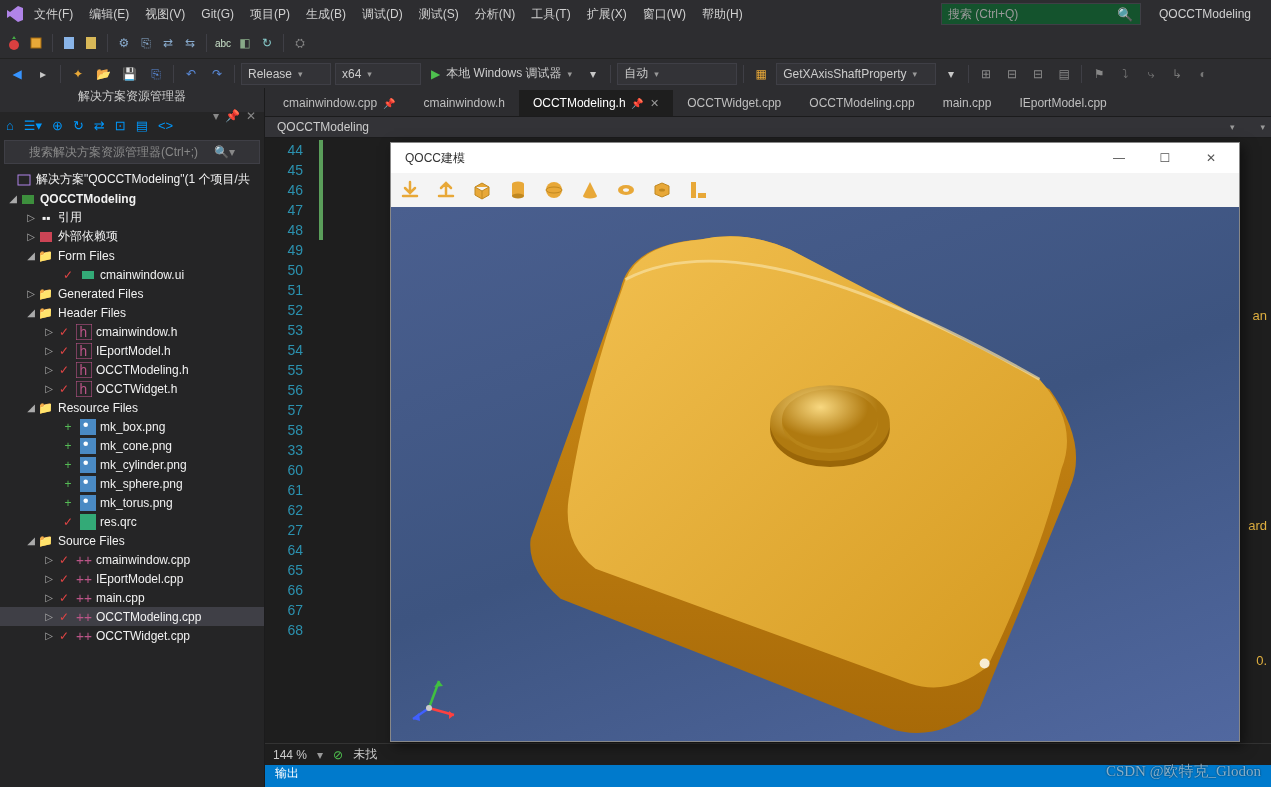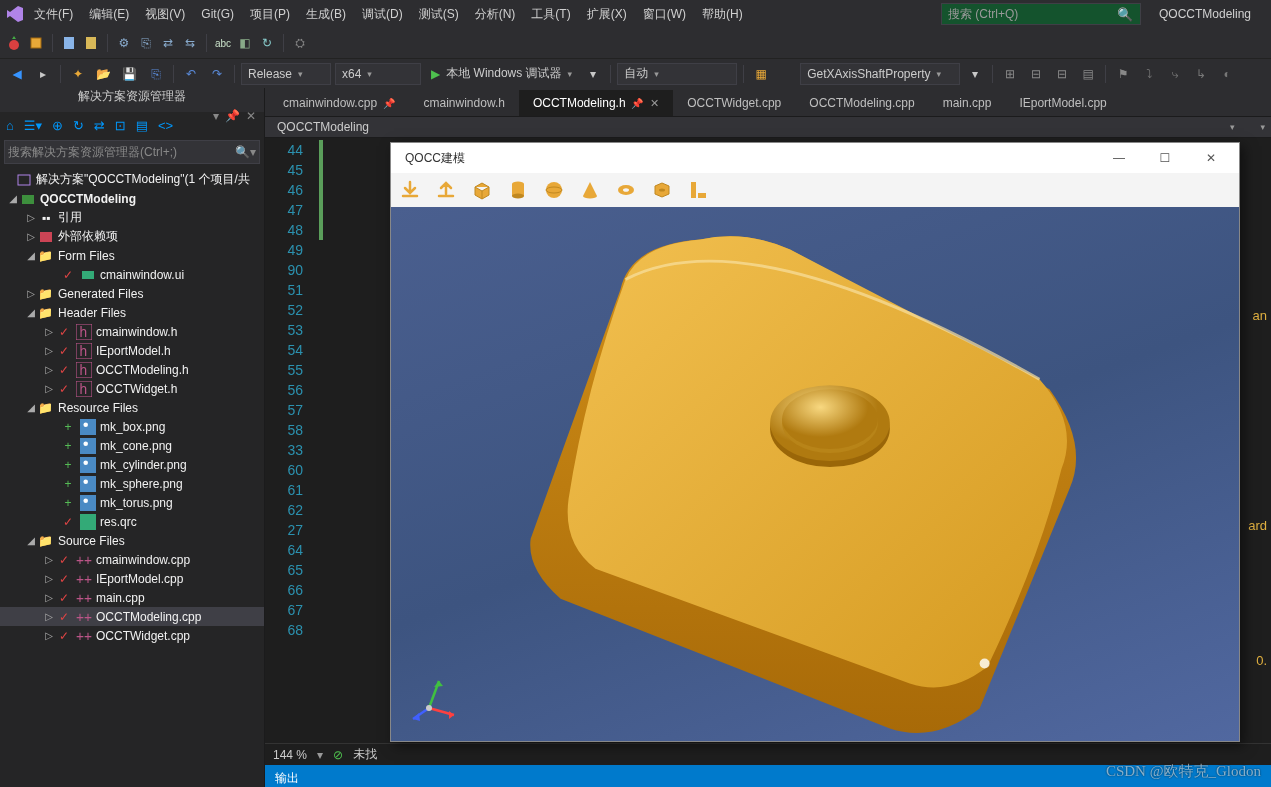--- a/index.html
+++ b/index.html
@@ -11,28 +11,28 @@
 .search-box .mag{margin-left:auto; font-size:13px;}
 .project-name{padding:0 14px; color:#d0d0d0;}
 .toolbar{height:30px; background:#2d2d30; display:flex; align-items:center; padding:0 6px; gap:6px;}
 .toolbar .ico{width:16px; height:16px; display:inline-flex; align-items:center; justify-content:center;}
 .sep{width:1px; height:18px; background:#3f3f46; margin:0 2px;}
 .toolbar2{height:30px; background:#2d2d30; display:flex; align-items:center; padding:0 6px; gap:4px; border-top:1px solid #222;}
 .nav-btn{width:22px;height:22px;display:flex;align-items:center;justify-content:center;color:#c8c8c8;border-radius:2px;}
 .dd{height:22px; background:#333337; border:1px solid #3f3f46; display:flex; align-items:center; padding:0 6px; color:#ccc; gap:6px;}
 .dd .chev{font-size:9px;color:#999;}
 .play{color:#4ec04e;}
-.func-dd{min-width:160px;margin-left:24px;}
+.func-dd{min-width:160px;}
 .main-area{display:flex; height:calc(787px - 28px - 30px - 30px);}
 .side-panel{width:265px; background:#252526; display:flex; flex-direction:column; border-right:1px solid #1b1b1c;}
 .panel-title-bar{height:24px;background:#2d2d30;display:flex;align-items:center;padding:0 8px;color:#ccc;gap:4px;flex-direction:column;}
 .panel-title-bar .right{margin-left:auto;display:flex;gap:6px;color:#888;}
 .panel-tool{height:26px;display:flex;align-items:center;padding:0 6px;gap:10px;color:#0097fb;}
 .panel-tool span{font-size:13px;}
-.panel-search{height:24px;margin:2px 4px;background:#333337;border:1px solid #3f3f46;display:flex;align-items:center;padding:0 3px;color:#888;}
+.panel-search{height:24px;margin:2px 4px;background:#333337;border:1px solid #3f3f46;display:flex;align-items:center;padding:0 24px;color:#888;}
 .panel-search .mag{margin-left:auto;}
 .tree{flex:1;overflow:auto;padding:4px 0;}
 .tree-row{display:flex;align-items:center;height:19px;padding-right:4px;white-space:nowrap;}
 .tree-row.sel{background:#3f3f46;}
 .tw{display:inline-block;width:14px;text-align:center;color:#aaa;font-size:10px;}
 .tree-row .ico{width:16px;height:16px;margin-right:4px;display:inline-flex;align-items:center;justify-content:center;}
 .editor-region{flex:1;display:flex;flex-direction:column;background:#1e1e1e;min-width:0;}
 .tabs{height:28px;display:flex;align-items:flex-end;background:#2d2d30;padding-left:4px;overflow:hidden;}
 .tab{height:26px;padding:0 14px;display:flex;align-items:center;gap:6px;color:#bfbfbf;background:#2d2d30;cursor:pointer;white-space:nowrap;}
 .tab.active{background:#1e1e1e;color:#fff;}
@@ -41,21 +41,21 @@
 .crumb{height:22px;background:#333337;border-top:1px solid #1b1b1c;border-bottom:1px solid #1b1b1c;display:flex;align-items:center;padding:0 6px;color:#ccc;gap:6px;}
 .crumb .chev{font-size:9px;color:#999;}
 .code-area{flex:1;display:flex;background:#1e1e1e;position:relative;}
 .gutter{width:54px;background:#1e1e1e;text-align:right;color:#2b91af;padding-top:2px;}
 .gutter div{height:20px;line-height:20px;padding-right:16px;font-size:14px;}
 .margin-strip{width:8px;background:#1e1e1e;position:relative;}
 .green-bar{position:absolute;left:0;top:2px;width:4px;height:100px;background:#5a9e5a;}
 .code-empty{flex:1;}
 .status-bar{height:22px;background:#1e1e1e;border-top:1px solid #333;display:flex;align-items:center;padding:0 8px;gap:10px;color:#ccc;text-align:center;}
 .status-bar .ok{color:#4ec04e;}
-.output-tab{height:22px;background:#007acc;color:#fff;display:flex;align-items:flex-end;padding:0 10px;width:100%;}
+.output-tab{height:22px;background:#007acc;color:#fff;display:flex;align-items:flex-start;padding:0 10px;width:100%;}
 
 .qocc-window{position:absolute;left:390px;top:142px;width:850px;height:600px;background:#f0f0f0;border:1px solid #888;box-shadow:4px 4px 12px rgba(0,0,0,0.5);display:flex;flex-direction:column;}
 .qocc-title{height:30px;background:#fff;display:flex;align-items:center;padding:0 8px;color:#333;gap:6px;}
 .qocc-title .winbtn{width:40px;height:28px;display:flex;align-items:center;justify-content:center;color:#555;}
 .qocc-toolbar{height:34px;background:#f4f4f4;display:flex;align-items:center;padding:0 8px;gap:14px;}
 .qocc-toolbar .tb-ico{width:22px;height:22px;display:flex;align-items:center;justify-content:center;}
 .qocc-view{flex:1;background:linear-gradient(160deg,#4a5f8f 0%,#3d5480 50%,#5168a0 100%);position:relative;overflow:hidden;}
 .axis{position:absolute;left:18px;bottom:18px;}
 .watermark{position:absolute;right:10px;bottom:6px;color:#ccc;font-size:15px;opacity:0.65;text-shadow:0 0 2px #000;font-family:Liberation Serif, serif;}
 svg{display:block;}
@@ -471,21 +471,21 @@
         <span class="chev" style="margin-left:20px">▾</span>
     </div>
     <div class="code-area">
       <div class="gutter" id="gutter">
           <div>44</div>
           <div>45</div>
           <div>46</div>
           <div>47</div>
           <div>48</div>
           <div>49</div>
-          <div>90</div>
+          <div>50</div>
           <div>51</div>
           <div>52</div>
           <div>53</div>
           <div>54</div>
           <div>55</div>
           <div>56</div>
           <div>57</div>
           <div>58</div>
           <div>33</div>
           <div>60</div>

